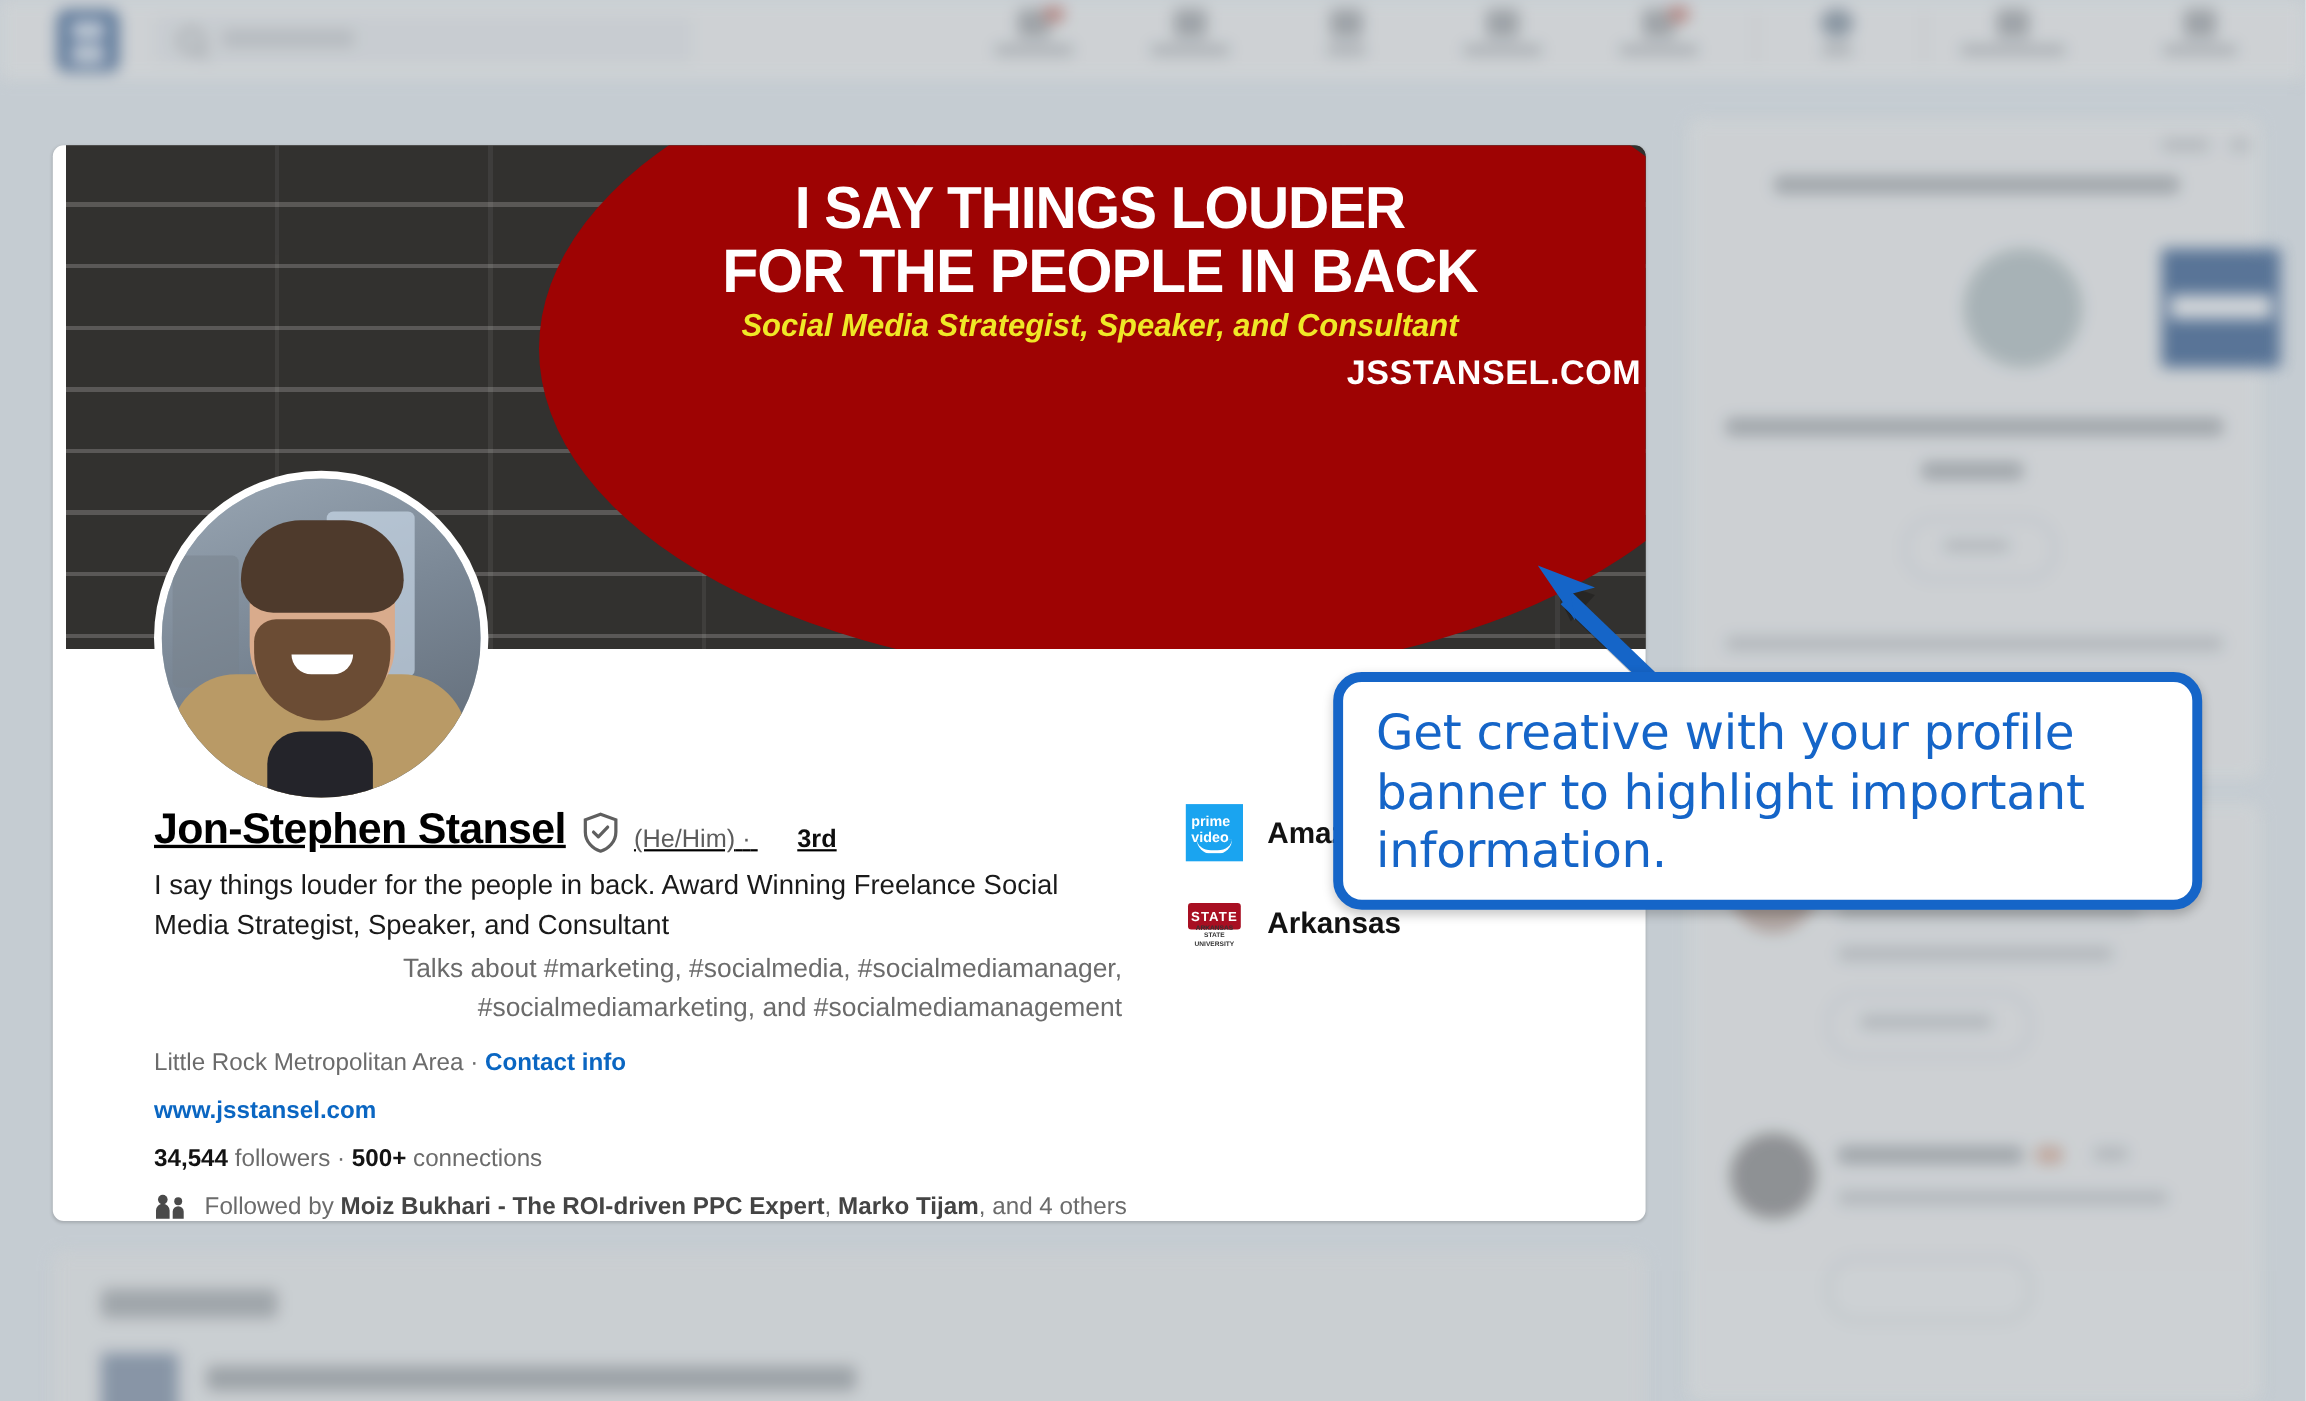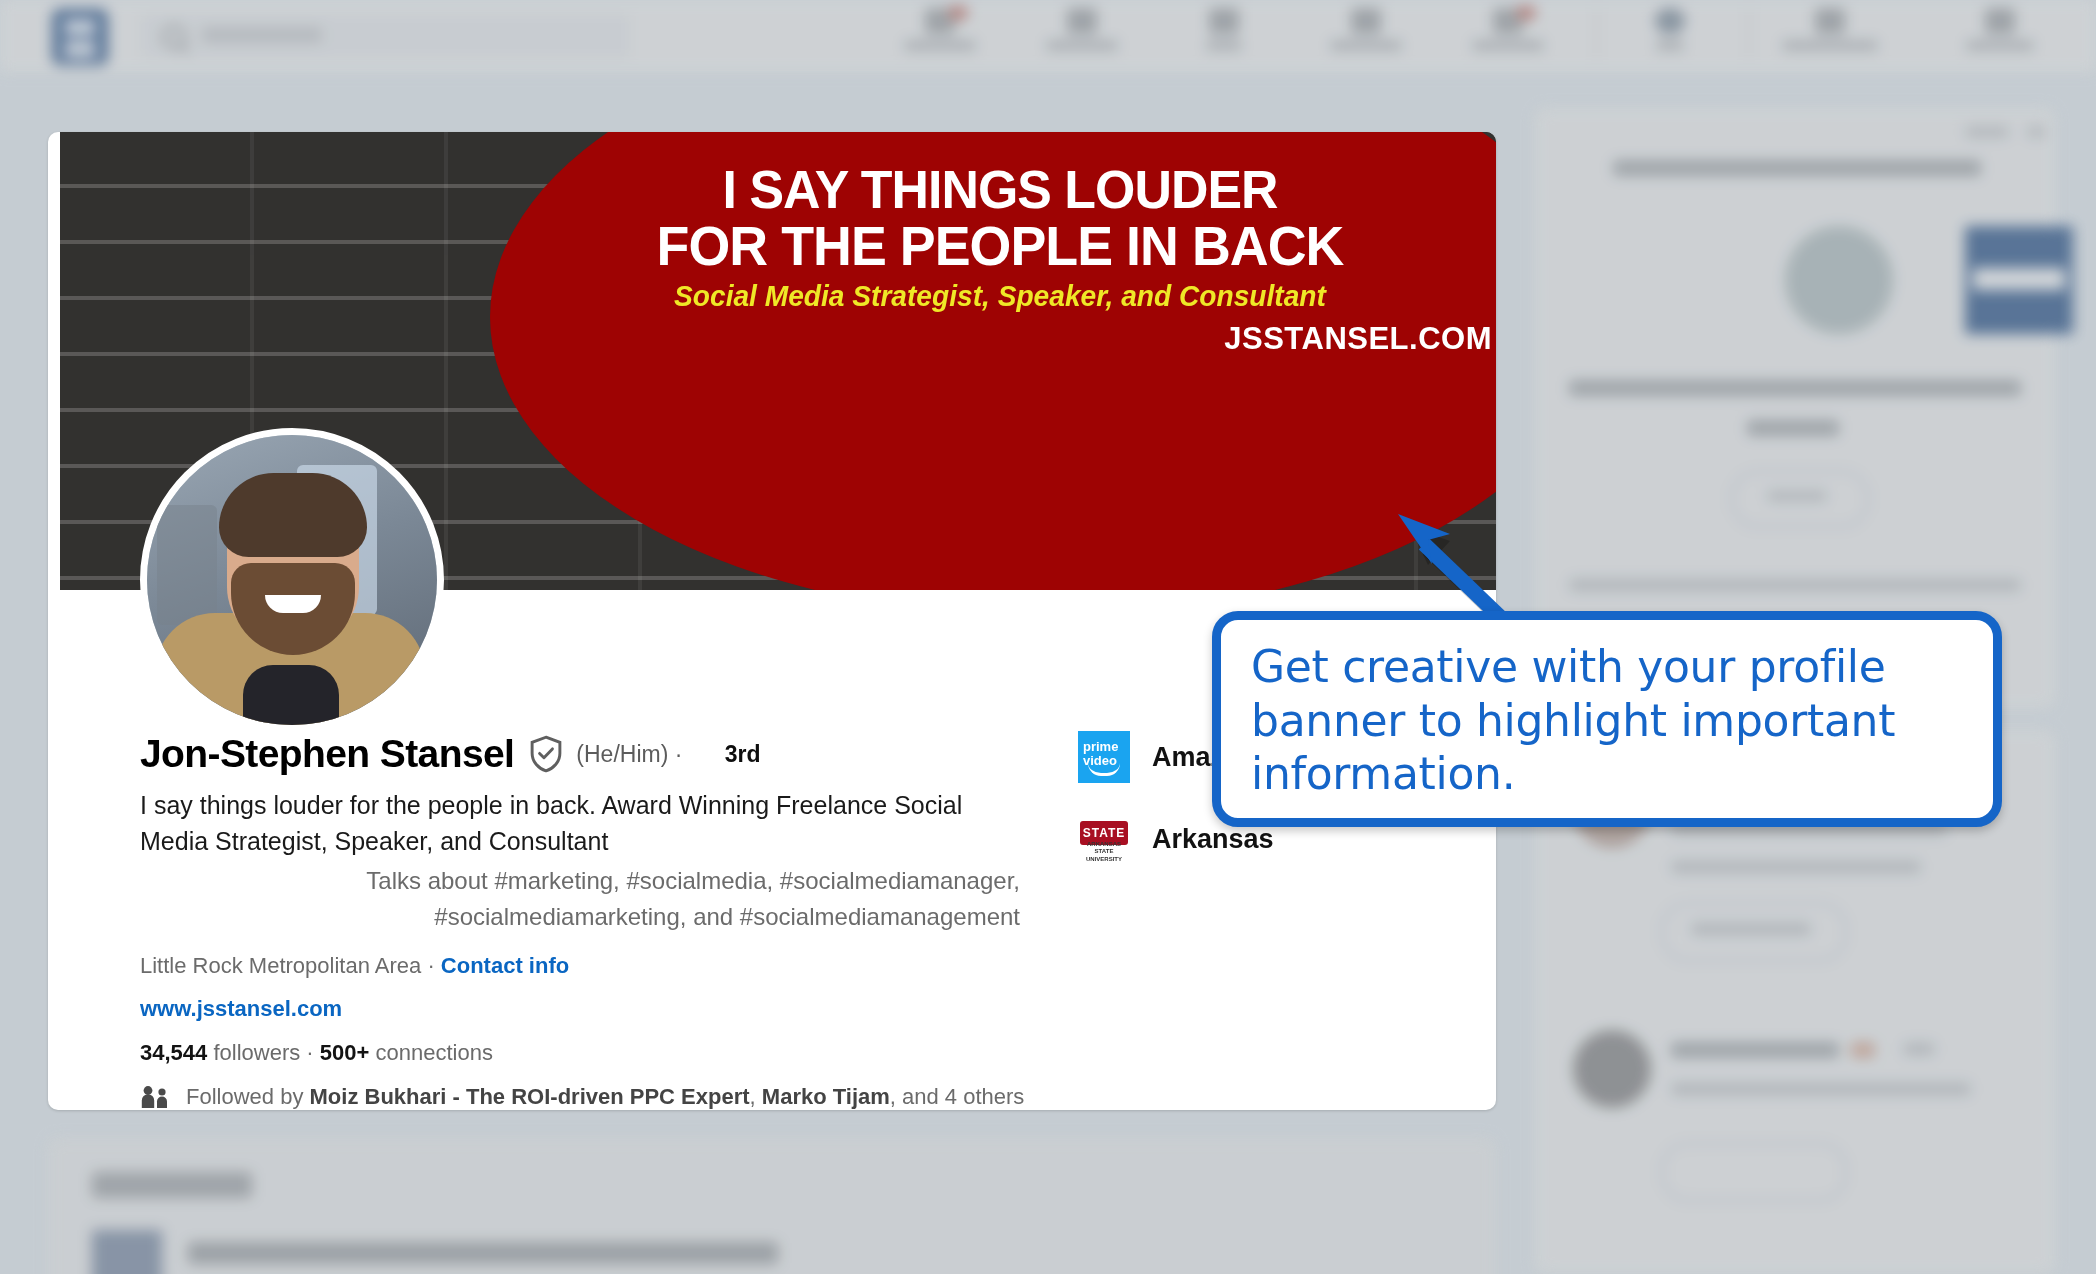--- a/index.html
+++ b/index.html
@@ -78,21 +78,21 @@
   .ava-win2{position:absolute;left:10px;top:70px;width:60px;height:120px;background:rgba(120,130,140,.5);border-radius:6px;}
   .ava-jacket{position:absolute;left:8px;bottom:-18px;width:270px;height:130px;border-radius:60px 60px 0 0;background:#b99a66;}
   .ava-shirt{position:absolute;left:96px;bottom:-10px;width:96px;height:70px;border-radius:30px 30px 0 0;background:#24242a;}
   .ava-head{position:absolute;left:80px;top:52px;width:132px;height:158px;border-radius:62px 62px 58px 58px;background:#d9ab8c;}
   .ava-hair{position:absolute;left:72px;top:38px;width:148px;height:84px;border-radius:74px 74px 40px 40px;background:#4e3a2c;}
   .ava-beard{position:absolute;left:84px;top:128px;width:124px;height:92px;border-radius:20px 20px 62px 62px;background:#6b4c34;}
   .ava-mouth{position:absolute;left:118px;top:160px;width:56px;height:18px;border-radius:0 0 28px 28px;background:#fff;}
 
   
   .info{position:absolute;left:92px;top:600px;width:900px;}
-  .nameline{display:flex;align-items:center;}
+  .nameline{display:flex;align-items:flex-end;text-decoration:underline;}
   .pname{font-size:39px;font-weight:bold;color:#000;letter-spacing:-.6px;}
   .verified{margin-left:14px;width:36px;height:38px;flex:0 0 auto;}
   .meta{margin-left:12px;font-size:23px;color:#5c5c5c;}
   .meta b{color:#0e0e0e;font-weight:bold;margin-left:36px;}
   .headline{margin-top:12px;font-size:25px;line-height:1.42;color:#1a1a1a;max-width:880px;}
   .talks{margin-top:4px;font-size:24px;line-height:1.5;color:#6b6b6b;max-width:880px;text-align:right;}
   .loc{margin-top:18px;font-size:22px;color:#6b6b6b;}
   .loc a{color:#0a66c2;font-weight:bold;text-decoration:none;}
   .site{margin-top:17px;font-size:22px;color:#0a66c2;font-weight:bold;}
   .conn{margin-top:18px;font-size:22px;color:#6b6b6b;}

